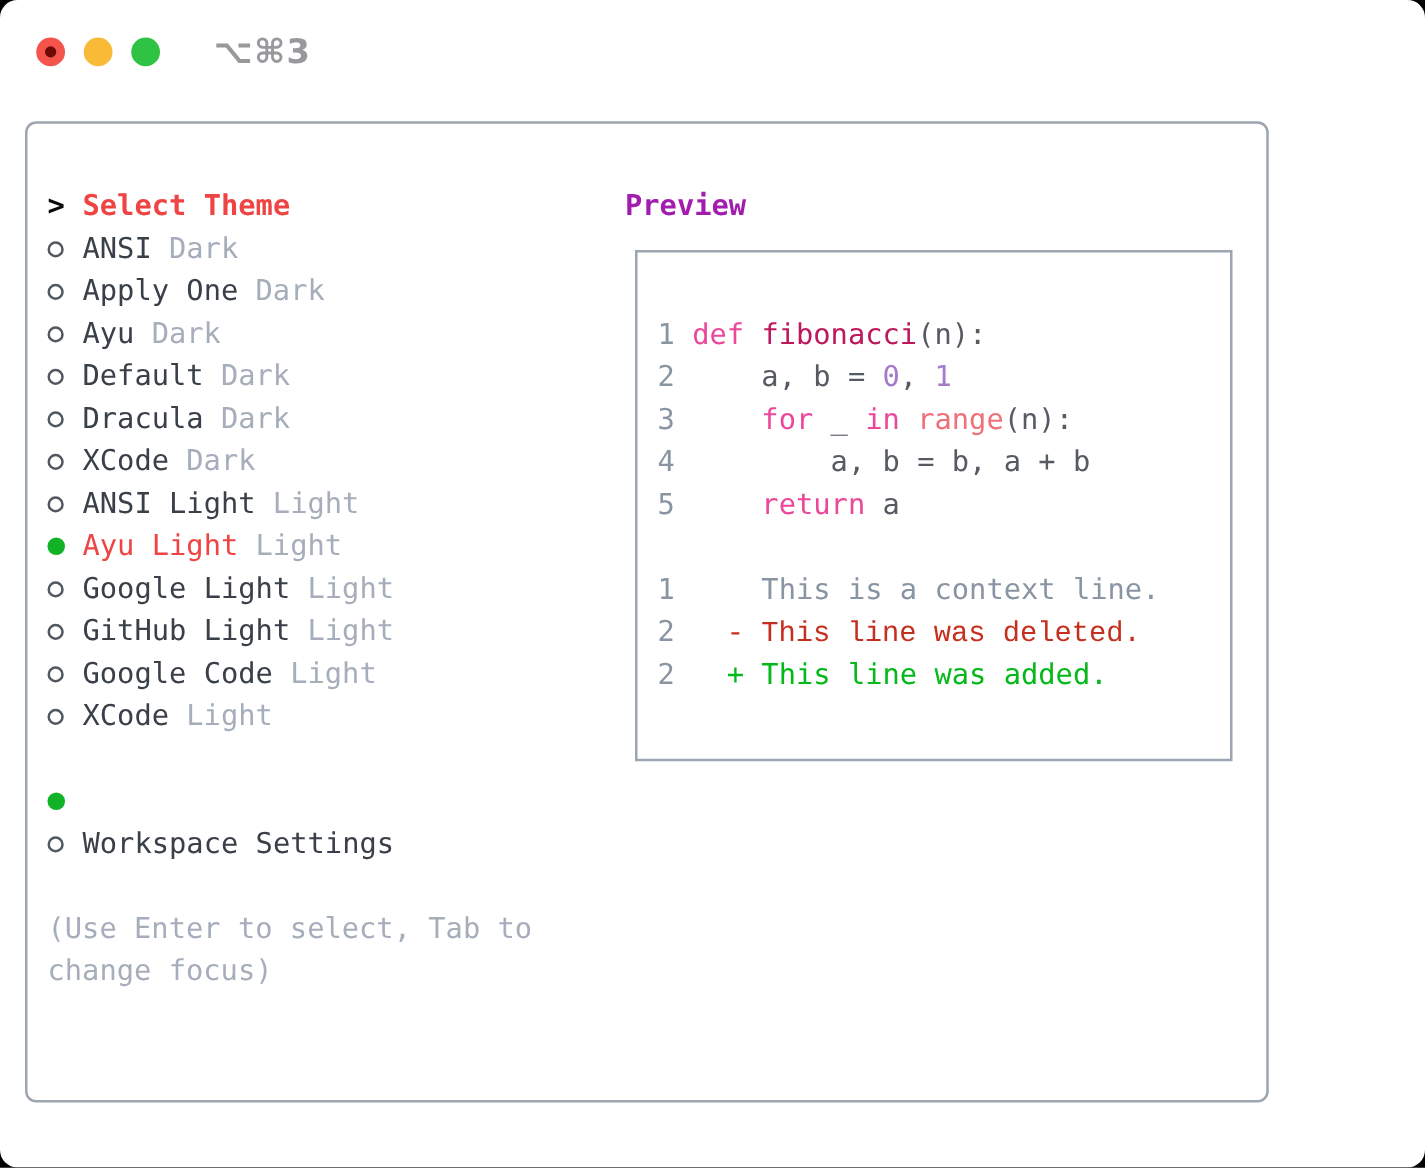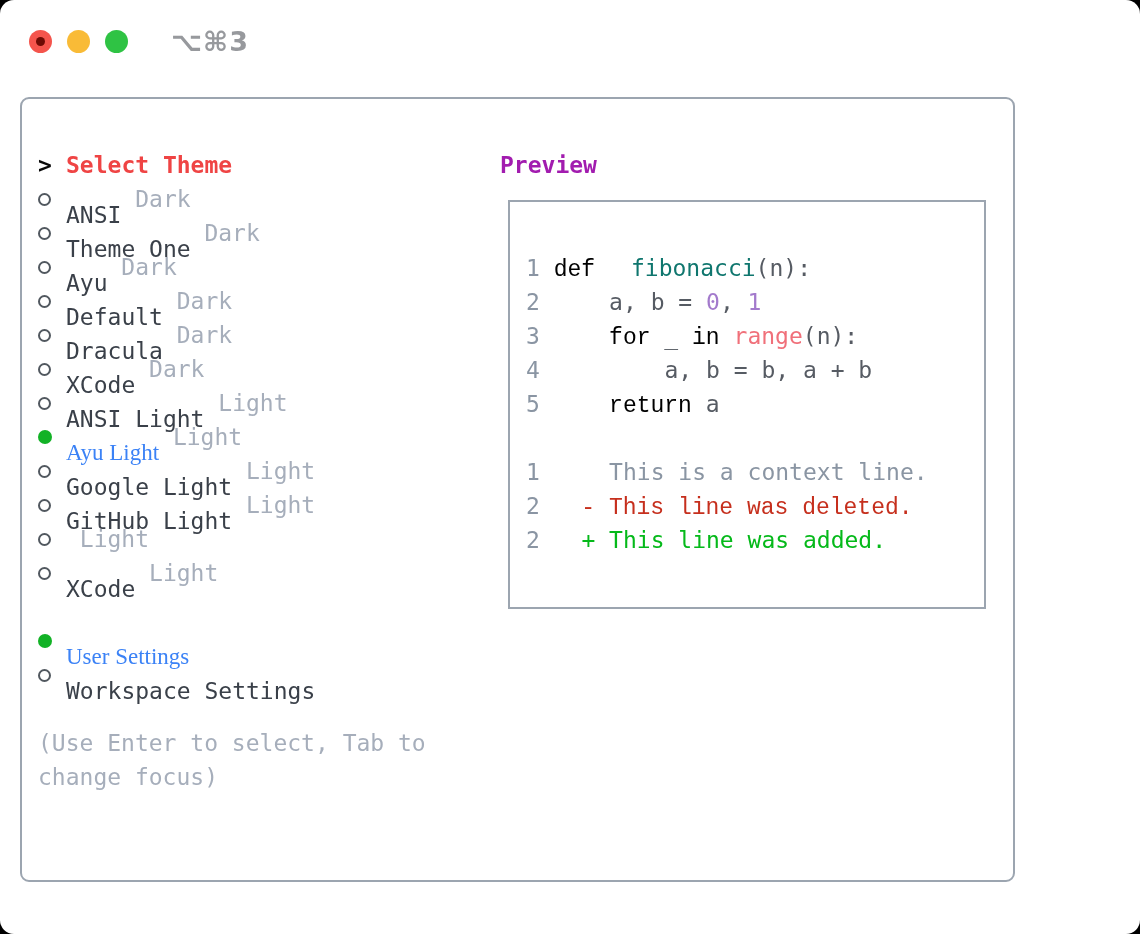--- a/index.html
+++ b/index.html
@@ -27,37 +27,37 @@
   }
   
   .left-col { position:absolute; left:38px; top:148px; width:440px; font-size:23px; }
   .row { display:flex; height:34px; line-height:34px; white-space:pre; }
   .prefix { width:28px; height:34px; display:flex; align-items:center; flex:0 0 28px; }
   .prompt { color:#0a0a0a; font-weight:bold; }
   .radio { width:13px; height:13px; border-radius:50%; border:2px solid #51585f; }
   .radio.on { border:none; background:#12b226; width:14px; height:14px; }
   .heading { color:#ef4444; font-weight:bold; }
   .subheading { color:#0a0a0a; }
-  .item-name { color:#3a4049;margin-top:16px; }
-  .item-name.sel { color:#3b82f6;font-family:Liberation Serif, serif; }
+  .item-name { color:#3a4049; }
+  .item-name.sel { color:#ef4444; }
   .variant { color:#a6aebb; margin-left:13.8px; }
   .spacer { height:34px; }
   .hint { color:#a6aebb; width:432px; line-height:34px; white-space:normal; }
   
   .preview-heading { position:absolute; left:500px; top:148px; height:34px; line-height:34px; font-size:23px; font-weight:bold; color:#a21caf; }
   .preview-box {
     position:absolute; left:508px; top:200px; width:478px; height:409px;
     border:2px solid #9ca5b0; background:#fff;
     padding:49px 0 0 16px; overflow:hidden;
   }
   .code-line { height:34px; line-height:34px; font-size:23px; white-space:pre; }
   .gutter    { color:#8a95a3; }
   .c-fg      { color:#565b63; }
-  .c-keyword { color:#000000;font-family:Liberation Mono, monospace; }
-  .c-func    { color:#0f766e;margin-left:22px; }
+  .c-keyword { color:#ec4899; }
+  .c-func    { color:#be185d; }
   .c-number  { color:#a37acc; }
   .c-call    { color:#f0707a; }
   .c-context { color:#8a95a3; }
   .c-deleted { color:#c62f1d;font-family:Liberation Mono, monospace; }
   .c-added   { color:#05b91a; }
 </style>
 </head>
 <body>
 
 <div class="window">
@@ -73,35 +73,35 @@
 
   <div class="panel"></div>
 
   <div class="left-col">
     <div class="row">
       <span class="prefix"><span class="prompt">&gt;</span></span>
       <span class="heading">Select Theme</span>
     </div>
     <div id="theme-list">
         <div class="row"><span class="prefix"><span class="radio"></span></span><span class="item-name">ANSI</span><span class="variant">Dark</span></div>
-        <div class="row"><span class="prefix"><span class="radio"></span></span><span class="item-name">Theme One</span><span class="variant">Dark</span></div>
+        <div class="row"><span class="prefix"><span class="radio"></span></span><span class="item-name">Apply One</span><span class="variant">Dark</span></div>
         <div class="row"><span class="prefix"><span class="radio"></span></span><span class="item-name">Ayu</span><span class="variant">Dark</span></div>
         <div class="row"><span class="prefix"><span class="radio"></span></span><span class="item-name">Default</span><span class="variant">Dark</span></div>
         <div class="row"><span class="prefix"><span class="radio"></span></span><span class="item-name">Dracula</span><span class="variant">Dark</span></div>
         <div class="row"><span class="prefix"><span class="radio"></span></span><span class="item-name">XCode</span><span class="variant">Dark</span></div>
         <div class="row"><span class="prefix"><span class="radio"></span></span><span class="item-name">ANSI Light</span><span class="variant">Light</span></div>
         <div class="row"><span class="prefix"><span class="radio on"></span></span><span class="item-name sel">Ayu Light</span><span class="variant">Light</span></div>
         <div class="row"><span class="prefix"><span class="radio"></span></span><span class="item-name">Google Light</span><span class="variant">Light</span></div>
         <div class="row"><span class="prefix"><span class="radio"></span></span><span class="item-name">GitHub Light</span><span class="variant">Light</span></div>
-        <div class="row"><span class="prefix"><span class="radio"></span></span><span class="variant">Light</span></div>
+        <div class="row"><span class="prefix"><span class="radio"></span></span><span class="item-name">Google Code</span><span class="variant">Light</span></div>
         <div class="row"><span class="prefix"><span class="radio"></span></span><span class="item-name">XCode</span><span class="variant">Light</span></div>
       </div>
     <div class="spacer"></div>
     <div id="apply-list">
-        <div class="row"><span class="prefix"><span class="radio on"></span></span><span class="item-name sel">User Settings</span></div>
+        <div class="row"><span class="prefix"><span class="radio on"></span></span></div>
         <div class="row"><span class="prefix"><span class="radio"></span></span><span class="item-name">Workspace Settings</span></div>
       </div>
     <div class="spacer"></div>
     <div class="hint">(Use Enter to select, Tab to change focus)</div>
   </div>
 
   <div class="preview-heading">Preview</div>
   <div class="preview-box">
       <div class="code-line"><span class="gutter">1 </span><span class="c-keyword">def</span><span class="c-fg"> </span><span class="c-func">fibonacci</span><span class="c-fg">(n):</span></div>
       <div class="code-line"><span class="gutter">2 </span><span class="c-fg">    a, b = </span><span class="c-number">0</span><span class="c-fg">, </span><span class="c-number">1</span></div>

